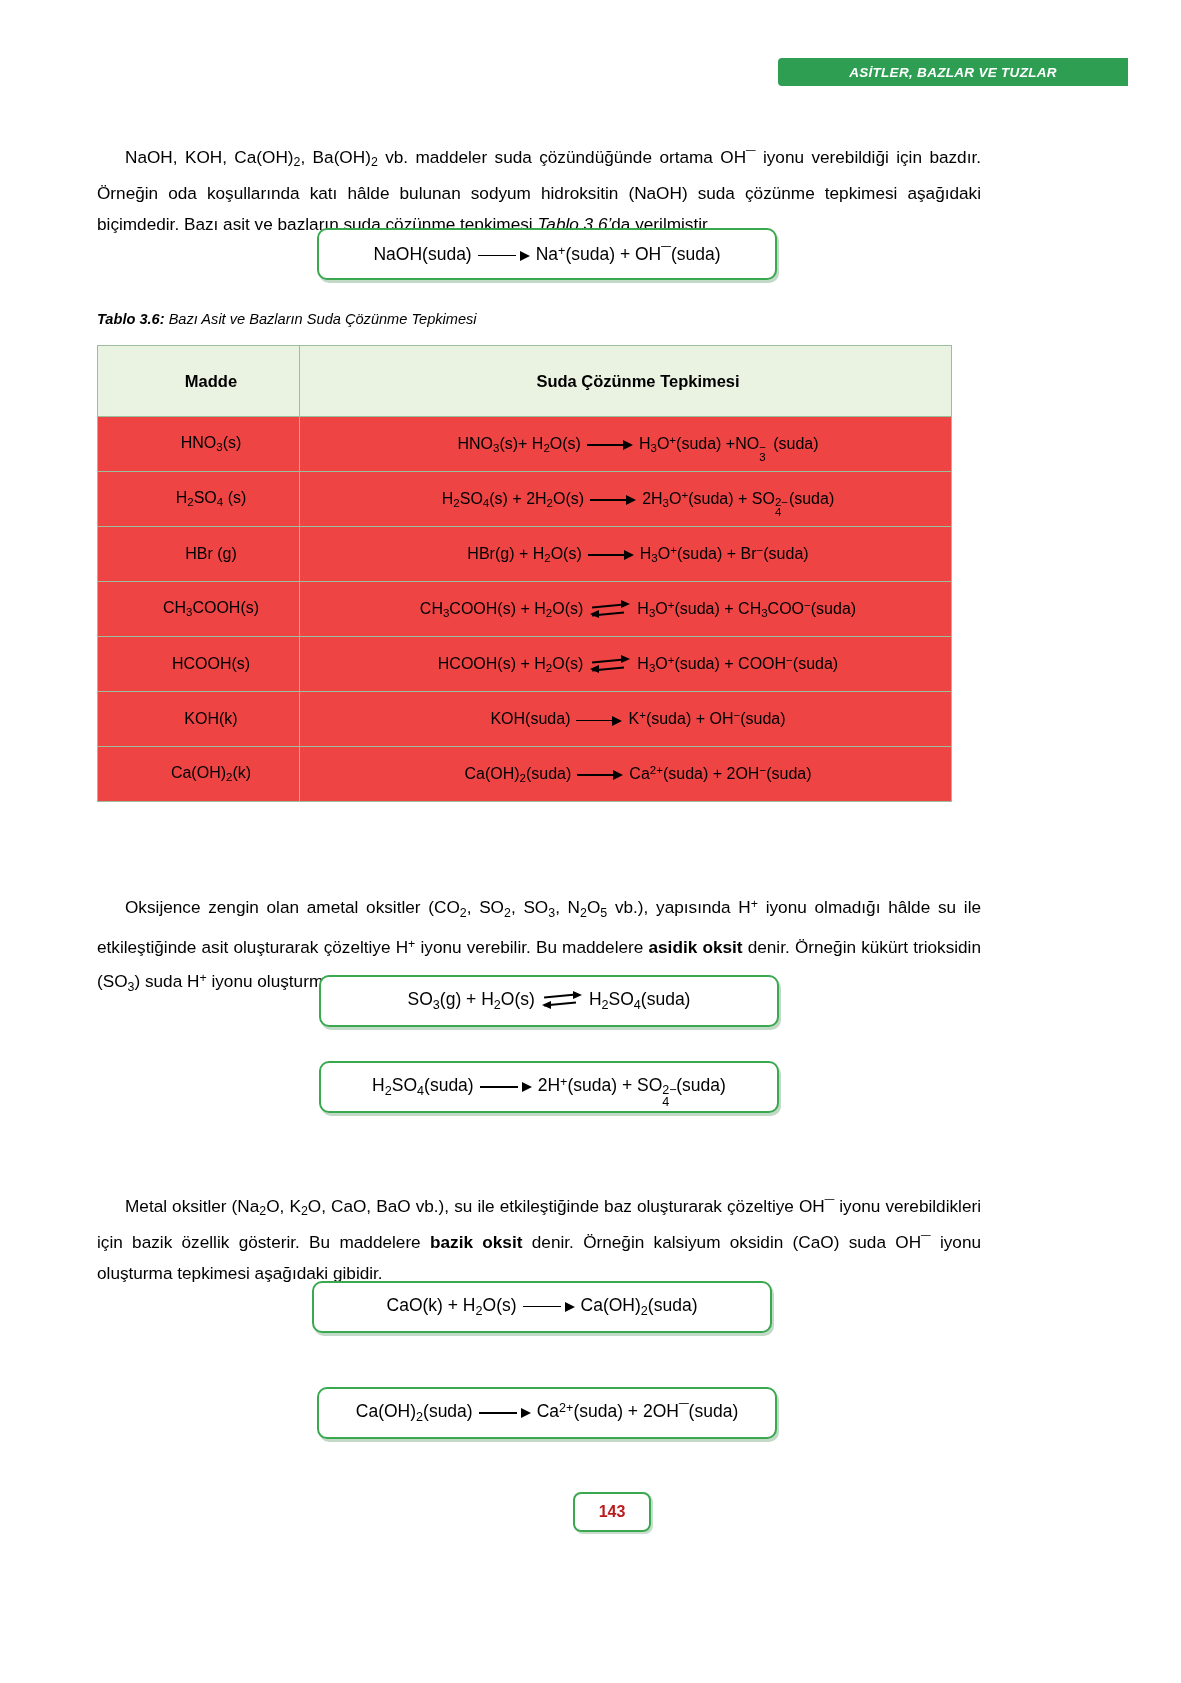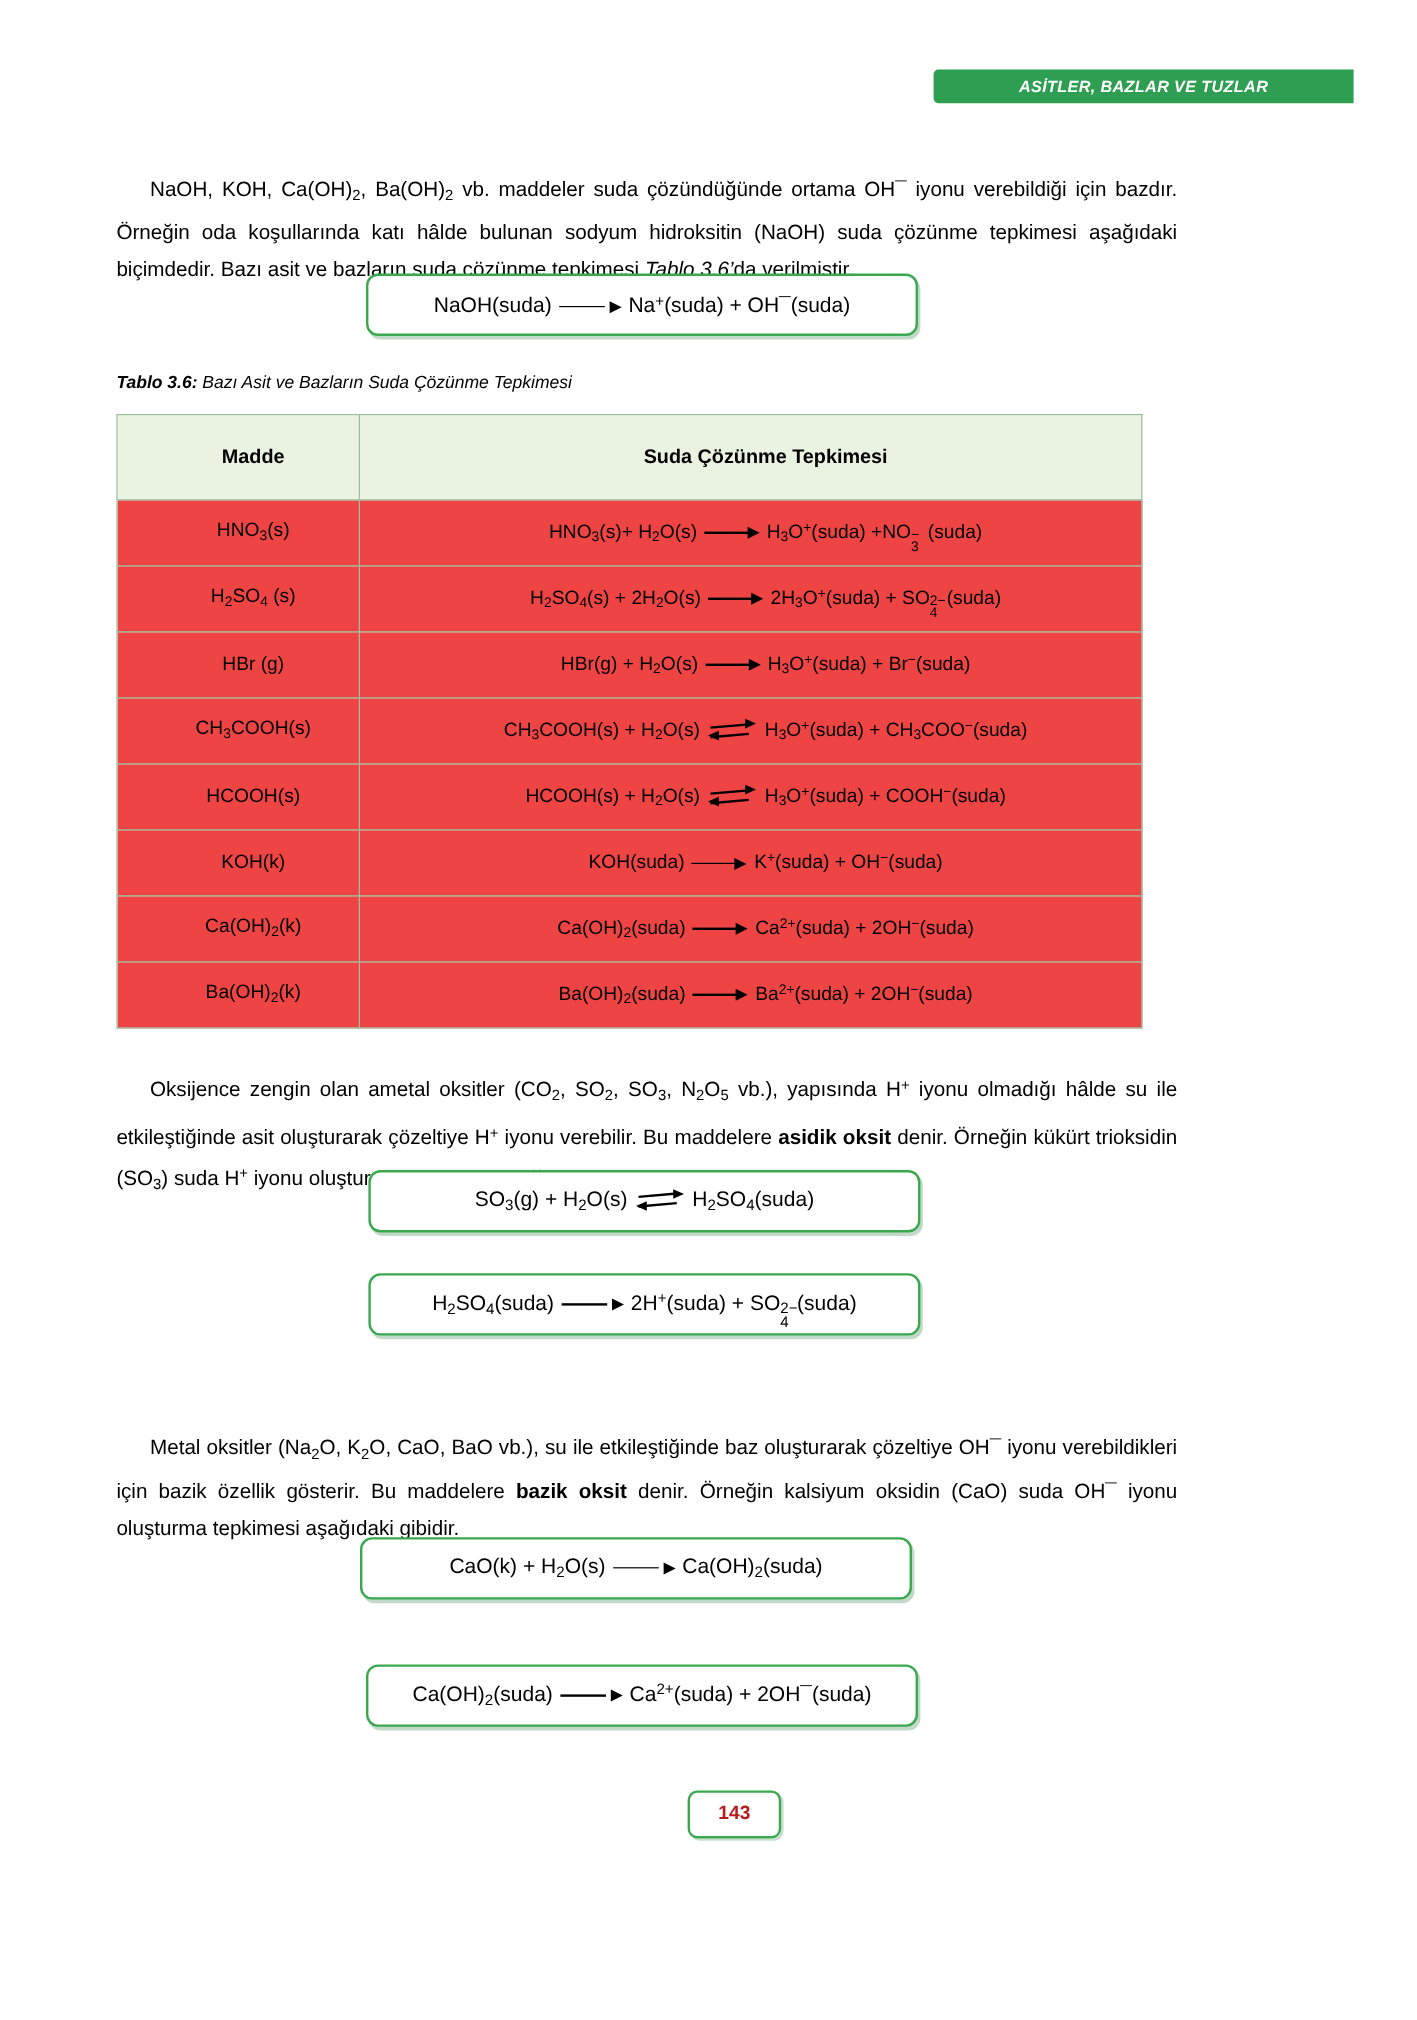--- a/index.html
+++ b/index.html
@@ -72,20 +72,21 @@
     position: absolute;
     box-sizing: border-box;
     border: 2.2px solid #3aa84f;
     border-radius: 10px;
     background: #ffffff;
     box-shadow: 2px 3px 0 0 rgba(120,170,130,0.45);
     display: flex;
     align-items: center;
     justify-content: center;
     font-size: 17.5px;
+    margin-left: 12px;
   }
   .eqbox .eqtext {
     white-space: nowrap;
     line-height: 1;
   }
 
   
   .arrow {
     display: inline-block;
     position: relative;
@@ -305,24 +306,20 @@
       <tr>
         <td>KOH(k)</td>
         <td><span class="nowrapc"><span>KOH(suda)</span><span class="arrow"></span><span>K</span><sup>+</sup><span>(suda) + OH</span><sup>−</sup><span>(suda)</span></span></td>
       </tr>
 
       <tr>
         <td><span class="nowrapc"><span>Ca(OH)</span><sub>2</sub><span>(k)</span></span></td>
         <td><span class="nowrapc"><span>Ca(OH)</span><sub>2</sub><span>(suda)</span><span class="arrow"></span><span>Ca</span><sup>2+</sup><span>(suda) + 2OH</span><sup>−</sup><span>(suda)</span></span></td>
       </tr>
 
-      <tr>
-        <td><span class="nowrapc"><span>Ba(OH)</span><sub>2</sub><span>(k)</span></span></td>
-        <td><span class="nowrapc"><span>Ba(OH)</span><sub>2</sub><span>(suda)</span><span class="arrow"></span><span>Ba</span><sup>2+</sup><span>(suda) + 2OH</span><sup>−</sup><span>(suda)</span></span></td>
-      </tr>
     </tbody>
   </table>
 
   <div class="content" style="top:845px;">
     <p class="para indent"><span>Oksijence zengin olan ametal oksitler (CO</span><sub>2</sub><span>, SO</span><sub>2</sub><span>, SO</span><sub>3</sub><span>, N</span><sub>2</sub><span>O</span><sub>5</sub><span> vb.), yapısında H</span><sup>+</sup><span> iyonu olmadığı hâlde su ile etkileştiğinde asit oluşturarak çözeltiye H</span><sup>+</sup><span> iyonu verebilir. Bu maddelere </span><span class="bold">asidik oksit</span><span> denir. Örneğin kükürt trioksidin (SO</span><sub>3</sub><span>) suda H</span><sup>+</sup><span> iyonu oluşturma tepkimesi aşağıdaki gibidir.</span></p>
   </div>
 
   <div class="eqbox" style="left:307px; top:975px; width:460px; height:52px;">
     <span class="eqtext">
       <span>SO</span><sub>3</sub><span>(g) + H</span><sub>2</sub><span>O(s)</span><span class="eqm"><i class="h1"></i><i class="h2"></i></span><span>H</span><sub>2</sub><span>SO</span><sub>4</sub><span>(suda)</span>

